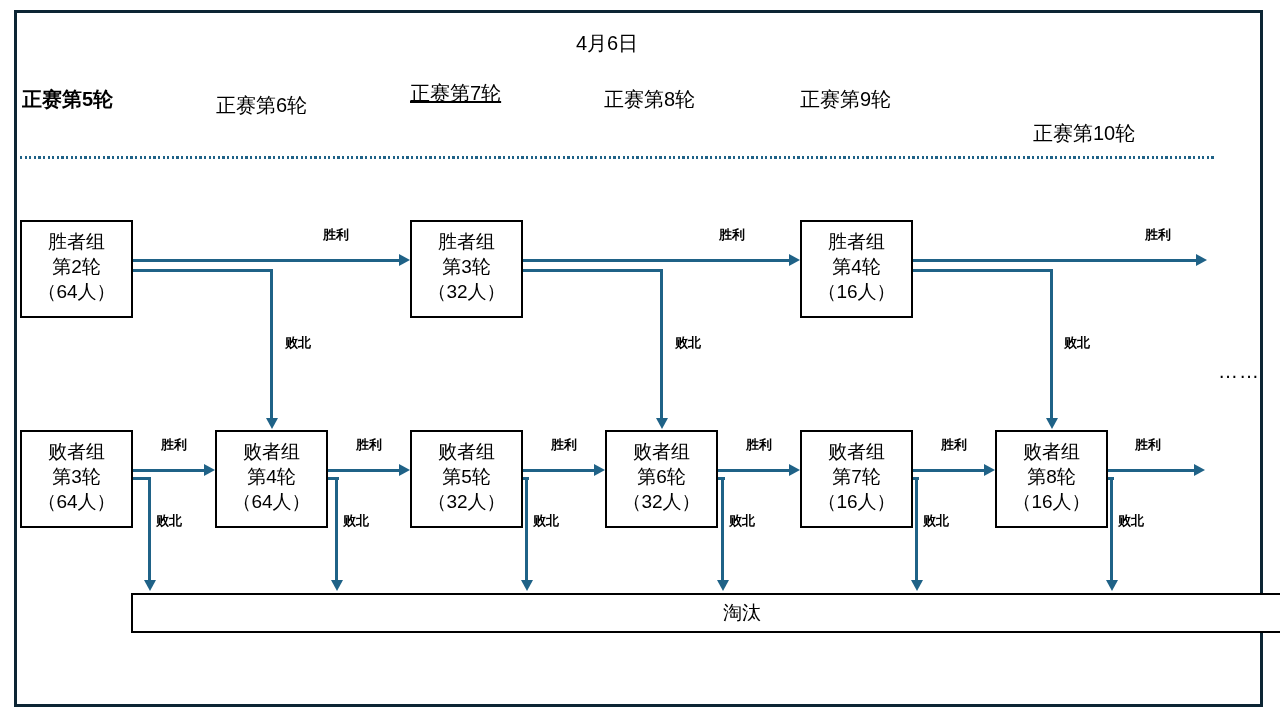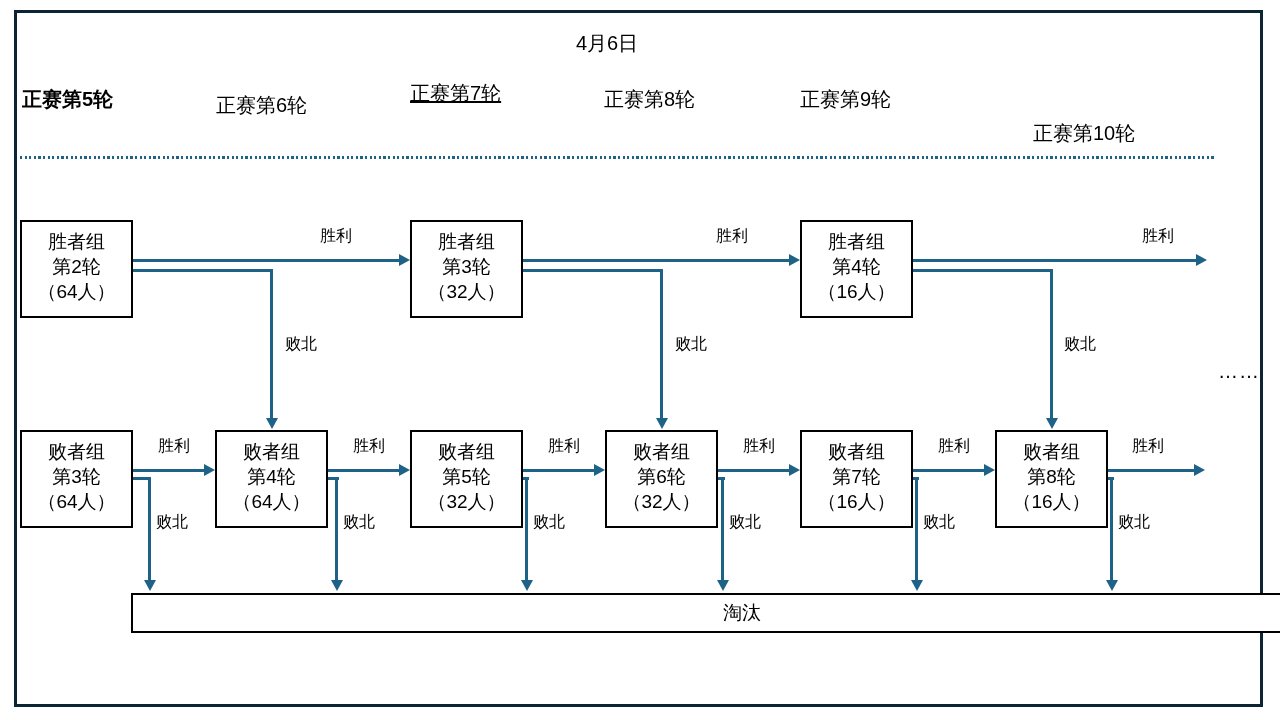--- a/index.html
+++ b/index.html
@@ -13,21 +13,21 @@
   .dotted{position:absolute;height:3px;background:repeating-linear-gradient(to right,#1F6287 0 2.2px,transparent 2.2px 4.6px);}
   .node{
     position:absolute;width:113px;height:98px;box-sizing:border-box;
     border:2px solid #000;background:#fff;text-align:center;
     font-size:19px;line-height:25px;padding-top:7px;
   }
   .hline{position:absolute;height:3px;background:#1F6287;}
   .vline{position:absolute;width:3px;background:#1F6287;}
   .ah-r{position:absolute;width:0;height:0;border-top:6px solid transparent;border-bottom:6px solid transparent;border-left:11px solid #1F6287;}
   .ah-d{position:absolute;width:0;height:0;border-left:6px solid transparent;border-right:6px solid transparent;border-top:11px solid #1F6287;}
-  .lbl{position:absolute;font-size:16px;white-space:nowrap;}
+  .lbl{position:absolute;font-size:13px;white-space:nowrap;font-weight:bold;}
   .lbl.c{transform:translateX(-50%);}
   .elim{
     position:absolute;box-sizing:border-box;border:2px solid #000;background:#fff;
     text-align:center;font-size:19px;line-height:36px;
   }
   .dots{position:absolute;font-size:20px;letter-spacing:1px;}
 </style>
 </head>
 <body>
 

